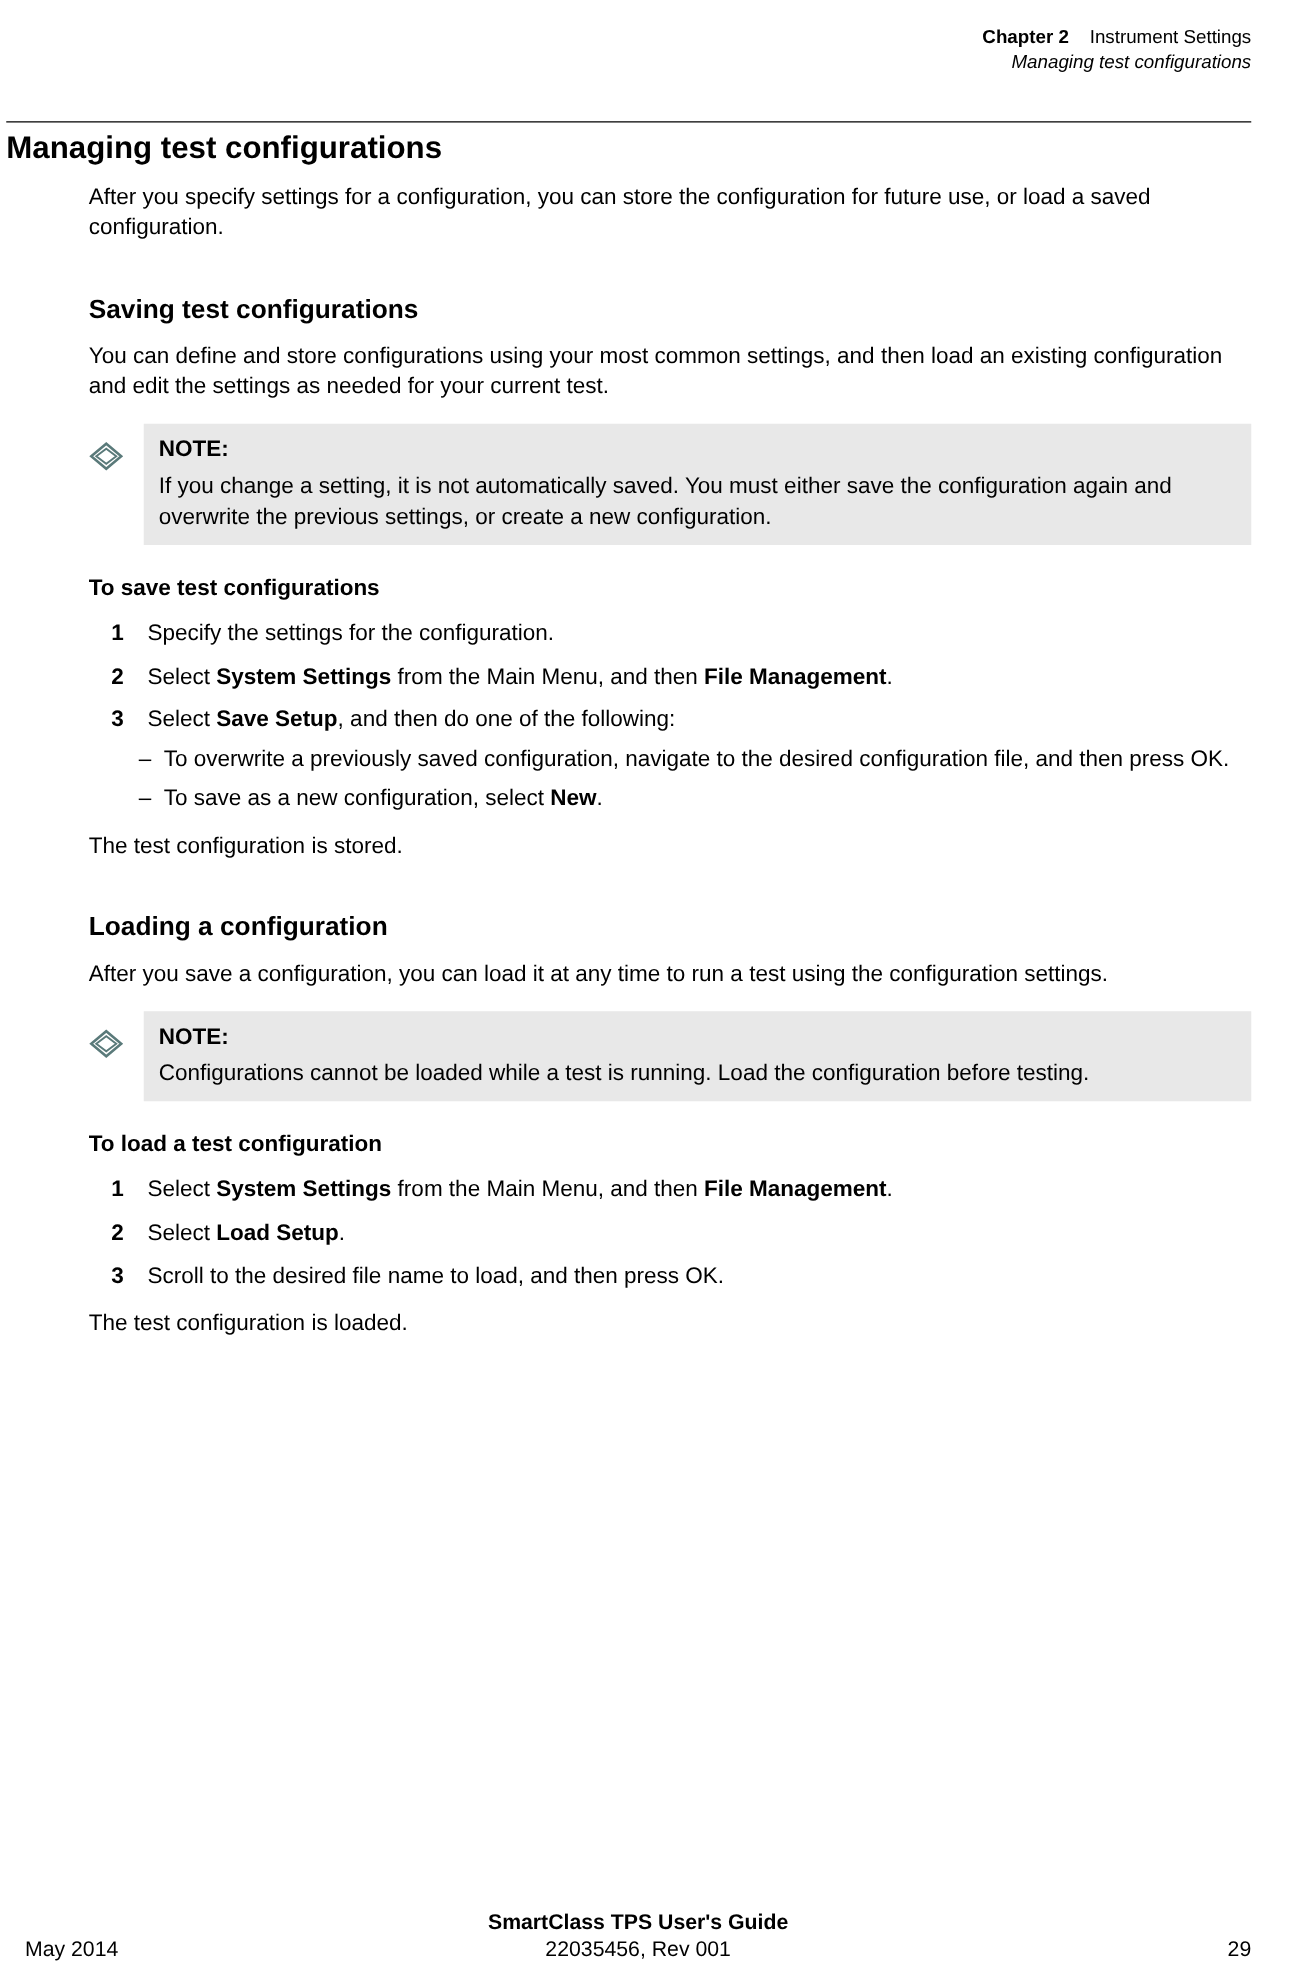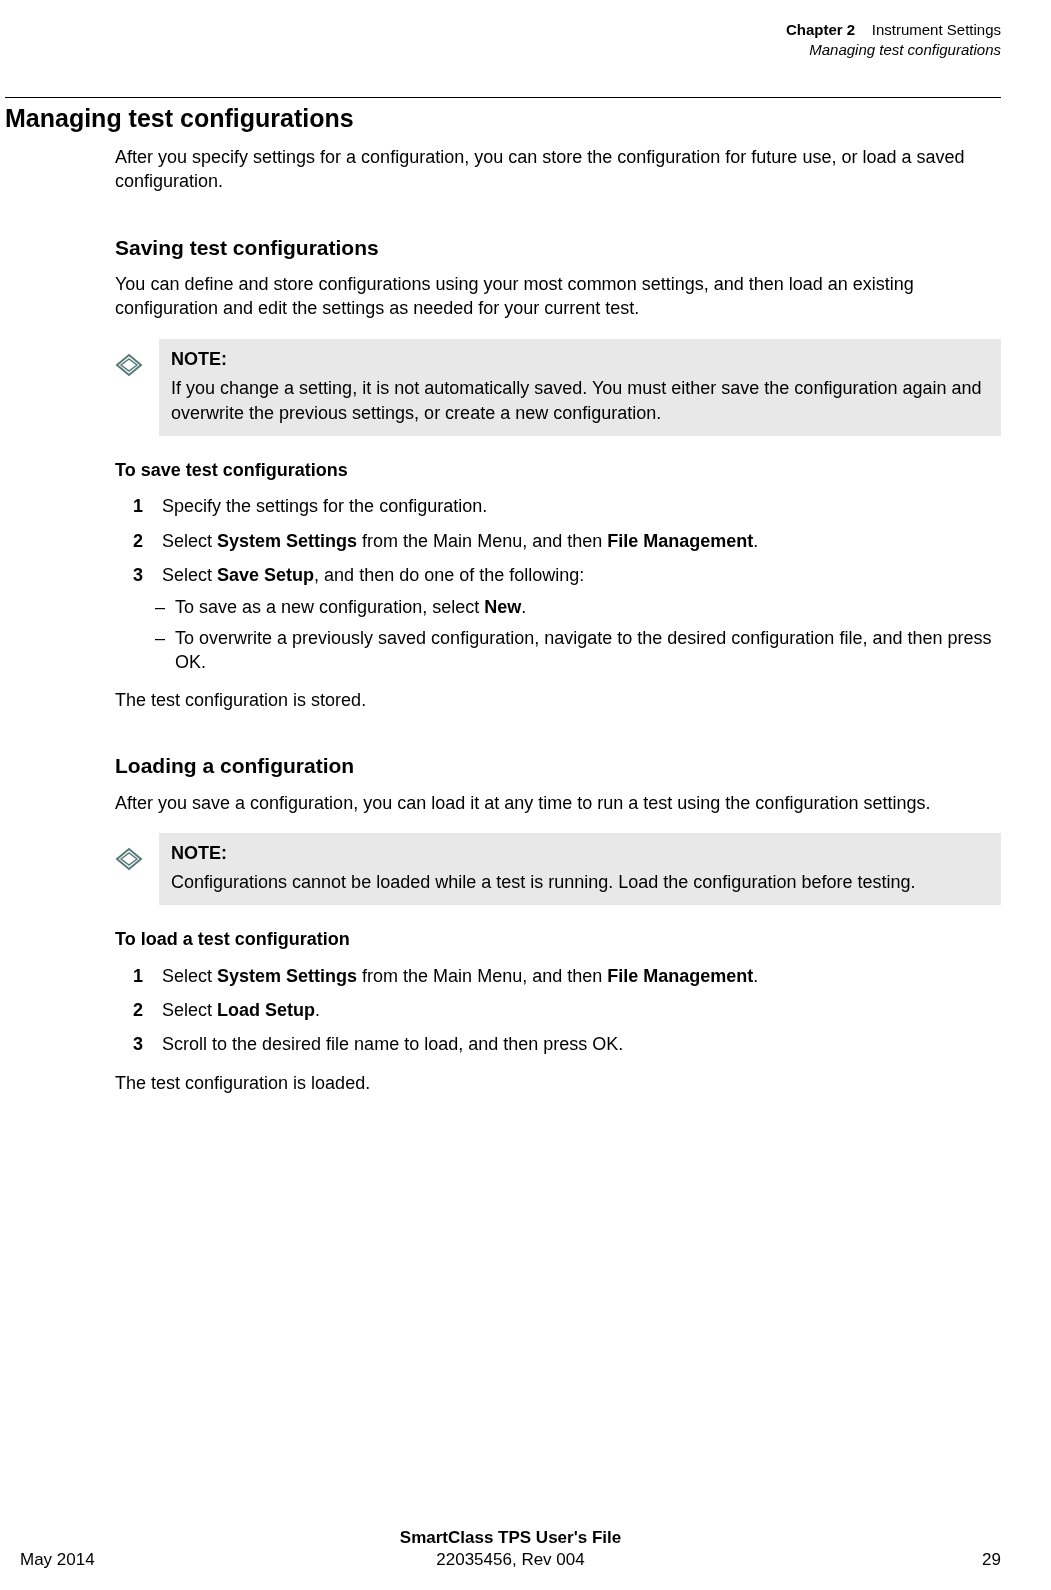--- a/index.html
+++ b/index.html
@@ -36,21 +36,21 @@
     border: none;
     border-top: 1px solid #000;
     margin: 0 0 6px 0;
   }
   h1.section-heading {
     font-size: 25px;
     font-weight: bold;
     margin: 0 0 12px 0;
   }
   .body-text {
-    margin-left: 110px;
+    margin-left: 66px;
     line-height: 1.35;
   }
   h2.subsection-heading {
     font-size: 21px;
     font-weight: bold;
     margin: 40px 0 10px 0;
   }
   .note-block {
     display: flex;
     align-items: flex-start;
@@ -186,24 +186,24 @@
         <span>Specify the settings for the configuration.</span>
       </li>
       <li>
         <span class="step-num">2</span>
         <span>Select </span><span class="bold">System Settings</span><span> from the Main Menu, and then </span><span class="bold">File Management</span><span>.</span>
       </li>
       <li>
         <span class="step-num">3</span>
         <span>Select </span><span class="bold">Save Setup</span><span>, and then do one of the following:</span>
         <ul class="sublist">
+          <li>To overwrite a previously saved configuration, navigate to the desired configuration file, and then press OK.</li>
           <li>
             <span>To save as a new configuration, select </span><span class="bold">New</span><span>.</span>
           </li>
-          <li>To overwrite a previously saved configuration, navigate to the desired configuration file, and then press OK.</li>
         </ul>
       </li>
     </ol>
     <p class="result-text">The test configuration is stored.</p>
 
     <h2 class="subsection-heading">Loading a configuration</h2>
     <p>After you save a configuration, you can load it at any time to run a test using the configuration settings.</p>
 
     <div class="note-block">
       <div class="note-icon">
@@ -230,21 +230,21 @@
       </li>
       <li>
         <span class="step-num">3</span>
         <span>Scroll to the desired file name to load, and then press OK.</span>
       </li>
     </ol>
     <p class="result-text">The test configuration is loaded.</p>
   </div>
 
   <div class="footer">
-    <div class="footer-center">SmartClass TPS User's File</div>
+    <div class="footer-center">SmartClass TPS User's Guide</div>
     <div class="footer-row">
       <div class="left">May 2014</div>
-      <div class="center-t">22035456, Rev 004</div>
+      <div class="center-t">22035456, Rev 001</div>
       <div class="right">29</div>
     </div>
   </div>
 
 </div>
 
 </body></html>

